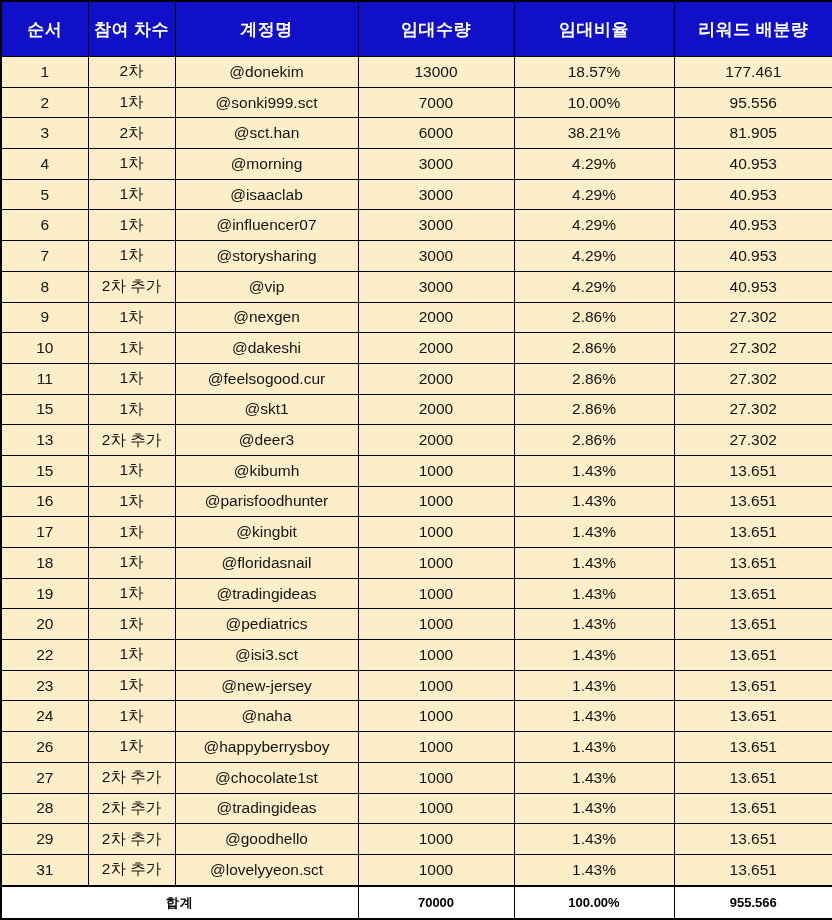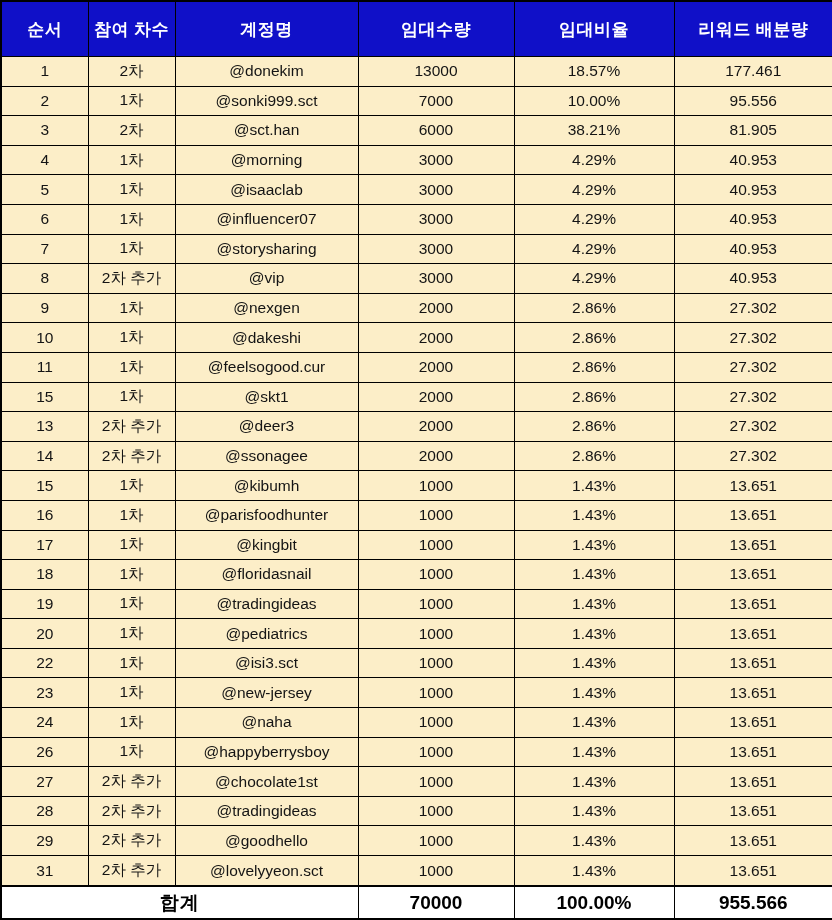--- a/index.html
+++ b/index.html
@@ -48,21 +48,21 @@
     text-align: center;
     vertical-align: middle;
     font-size: 15.5px;
     color: #141414;
     white-space: nowrap;
     overflow: hidden;
   }
   table.reward-table tfoot td {
     background: #FFFFFF;
     font-weight: 700;
-    font-size: 19px;
+    font-size: 13px;
     color: #000000;
     height: 31px;
     border-top: 2.5px solid #000000;
   }
   table.reward-table tfoot td.total-label {
     letter-spacing: 1px;
   }
 </style>
 </head>
 <body>
@@ -186,28 +186,20 @@
         </tr>
         <tr>
           <td>13</td>
           <td>2차 추가</td>
           <td>@deer3</td>
           <td>2000</td>
           <td>2.86%</td>
           <td>27.302</td>
         </tr>
         <tr>
-          <td>14</td>
-          <td>2차 추가</td>
-          <td>@ssonagee</td>
-          <td>2000</td>
-          <td>2.86%</td>
-          <td>27.302</td>
-        </tr>
-        <tr>
           <td>15</td>
           <td>1차</td>
           <td>@kibumh</td>
           <td>1000</td>
           <td>1.43%</td>
           <td>13.651</td>
         </tr>
         <tr>
           <td>16</td>
           <td>1차</td>

